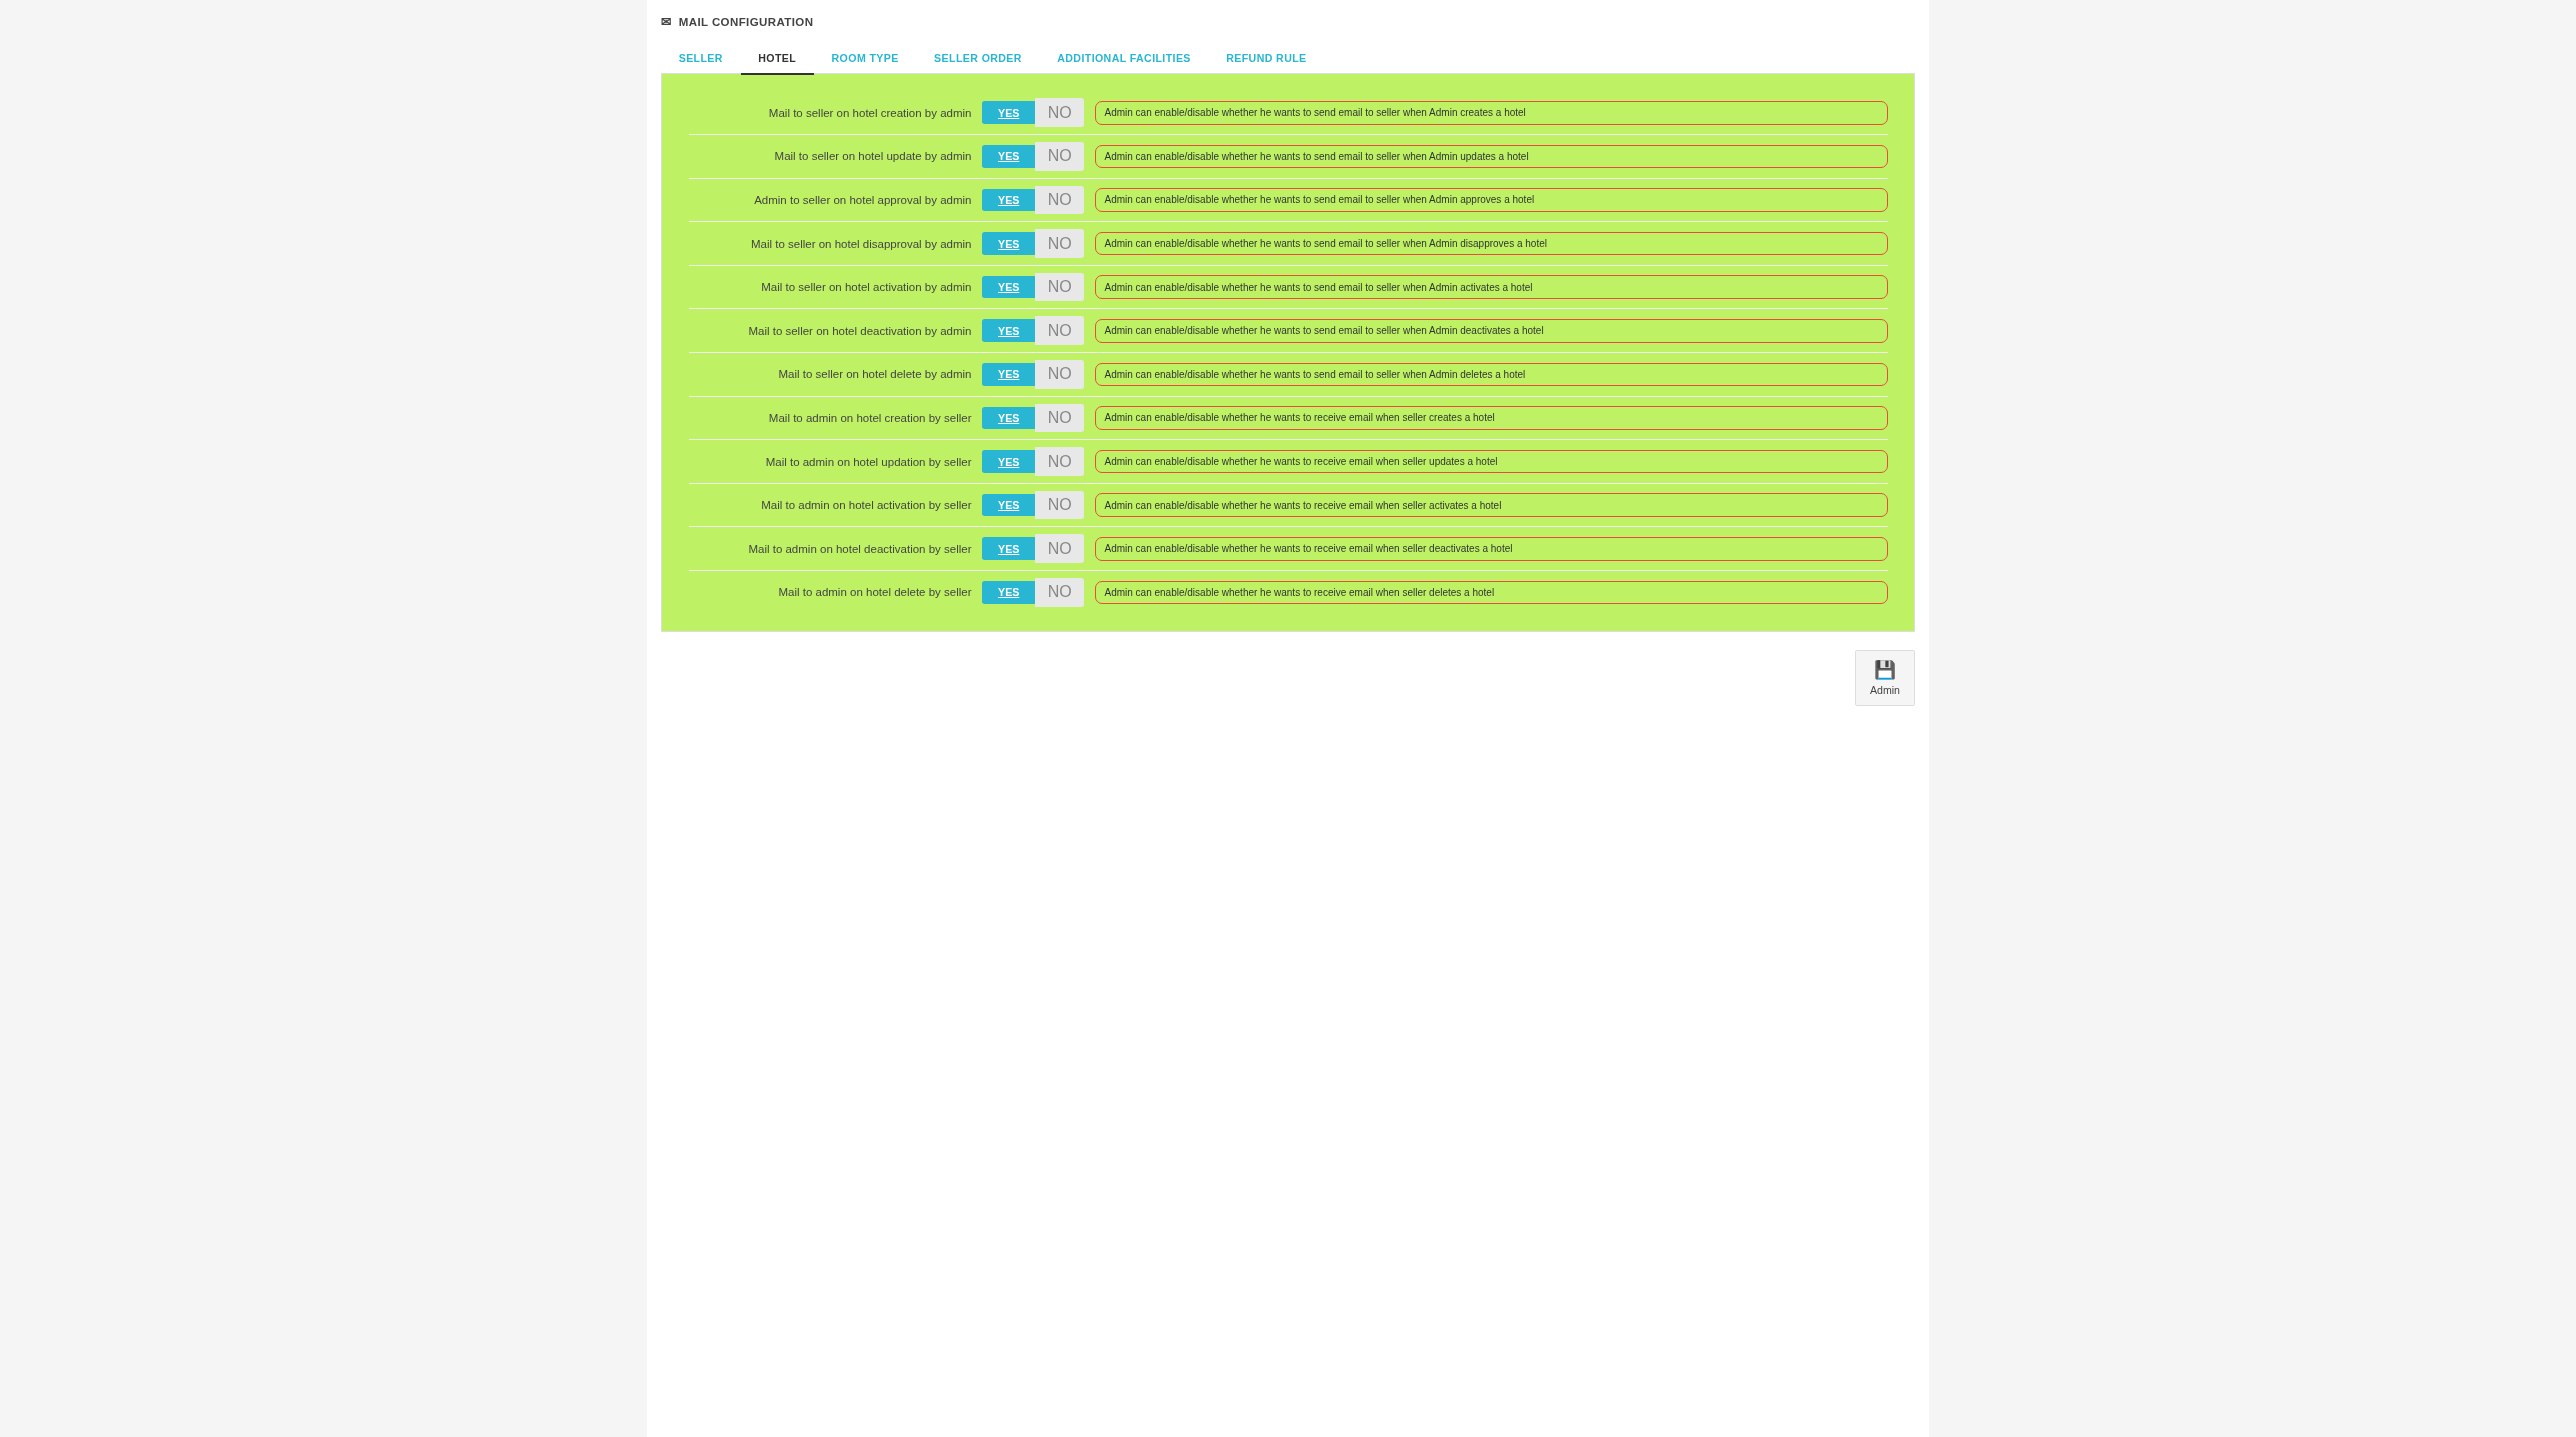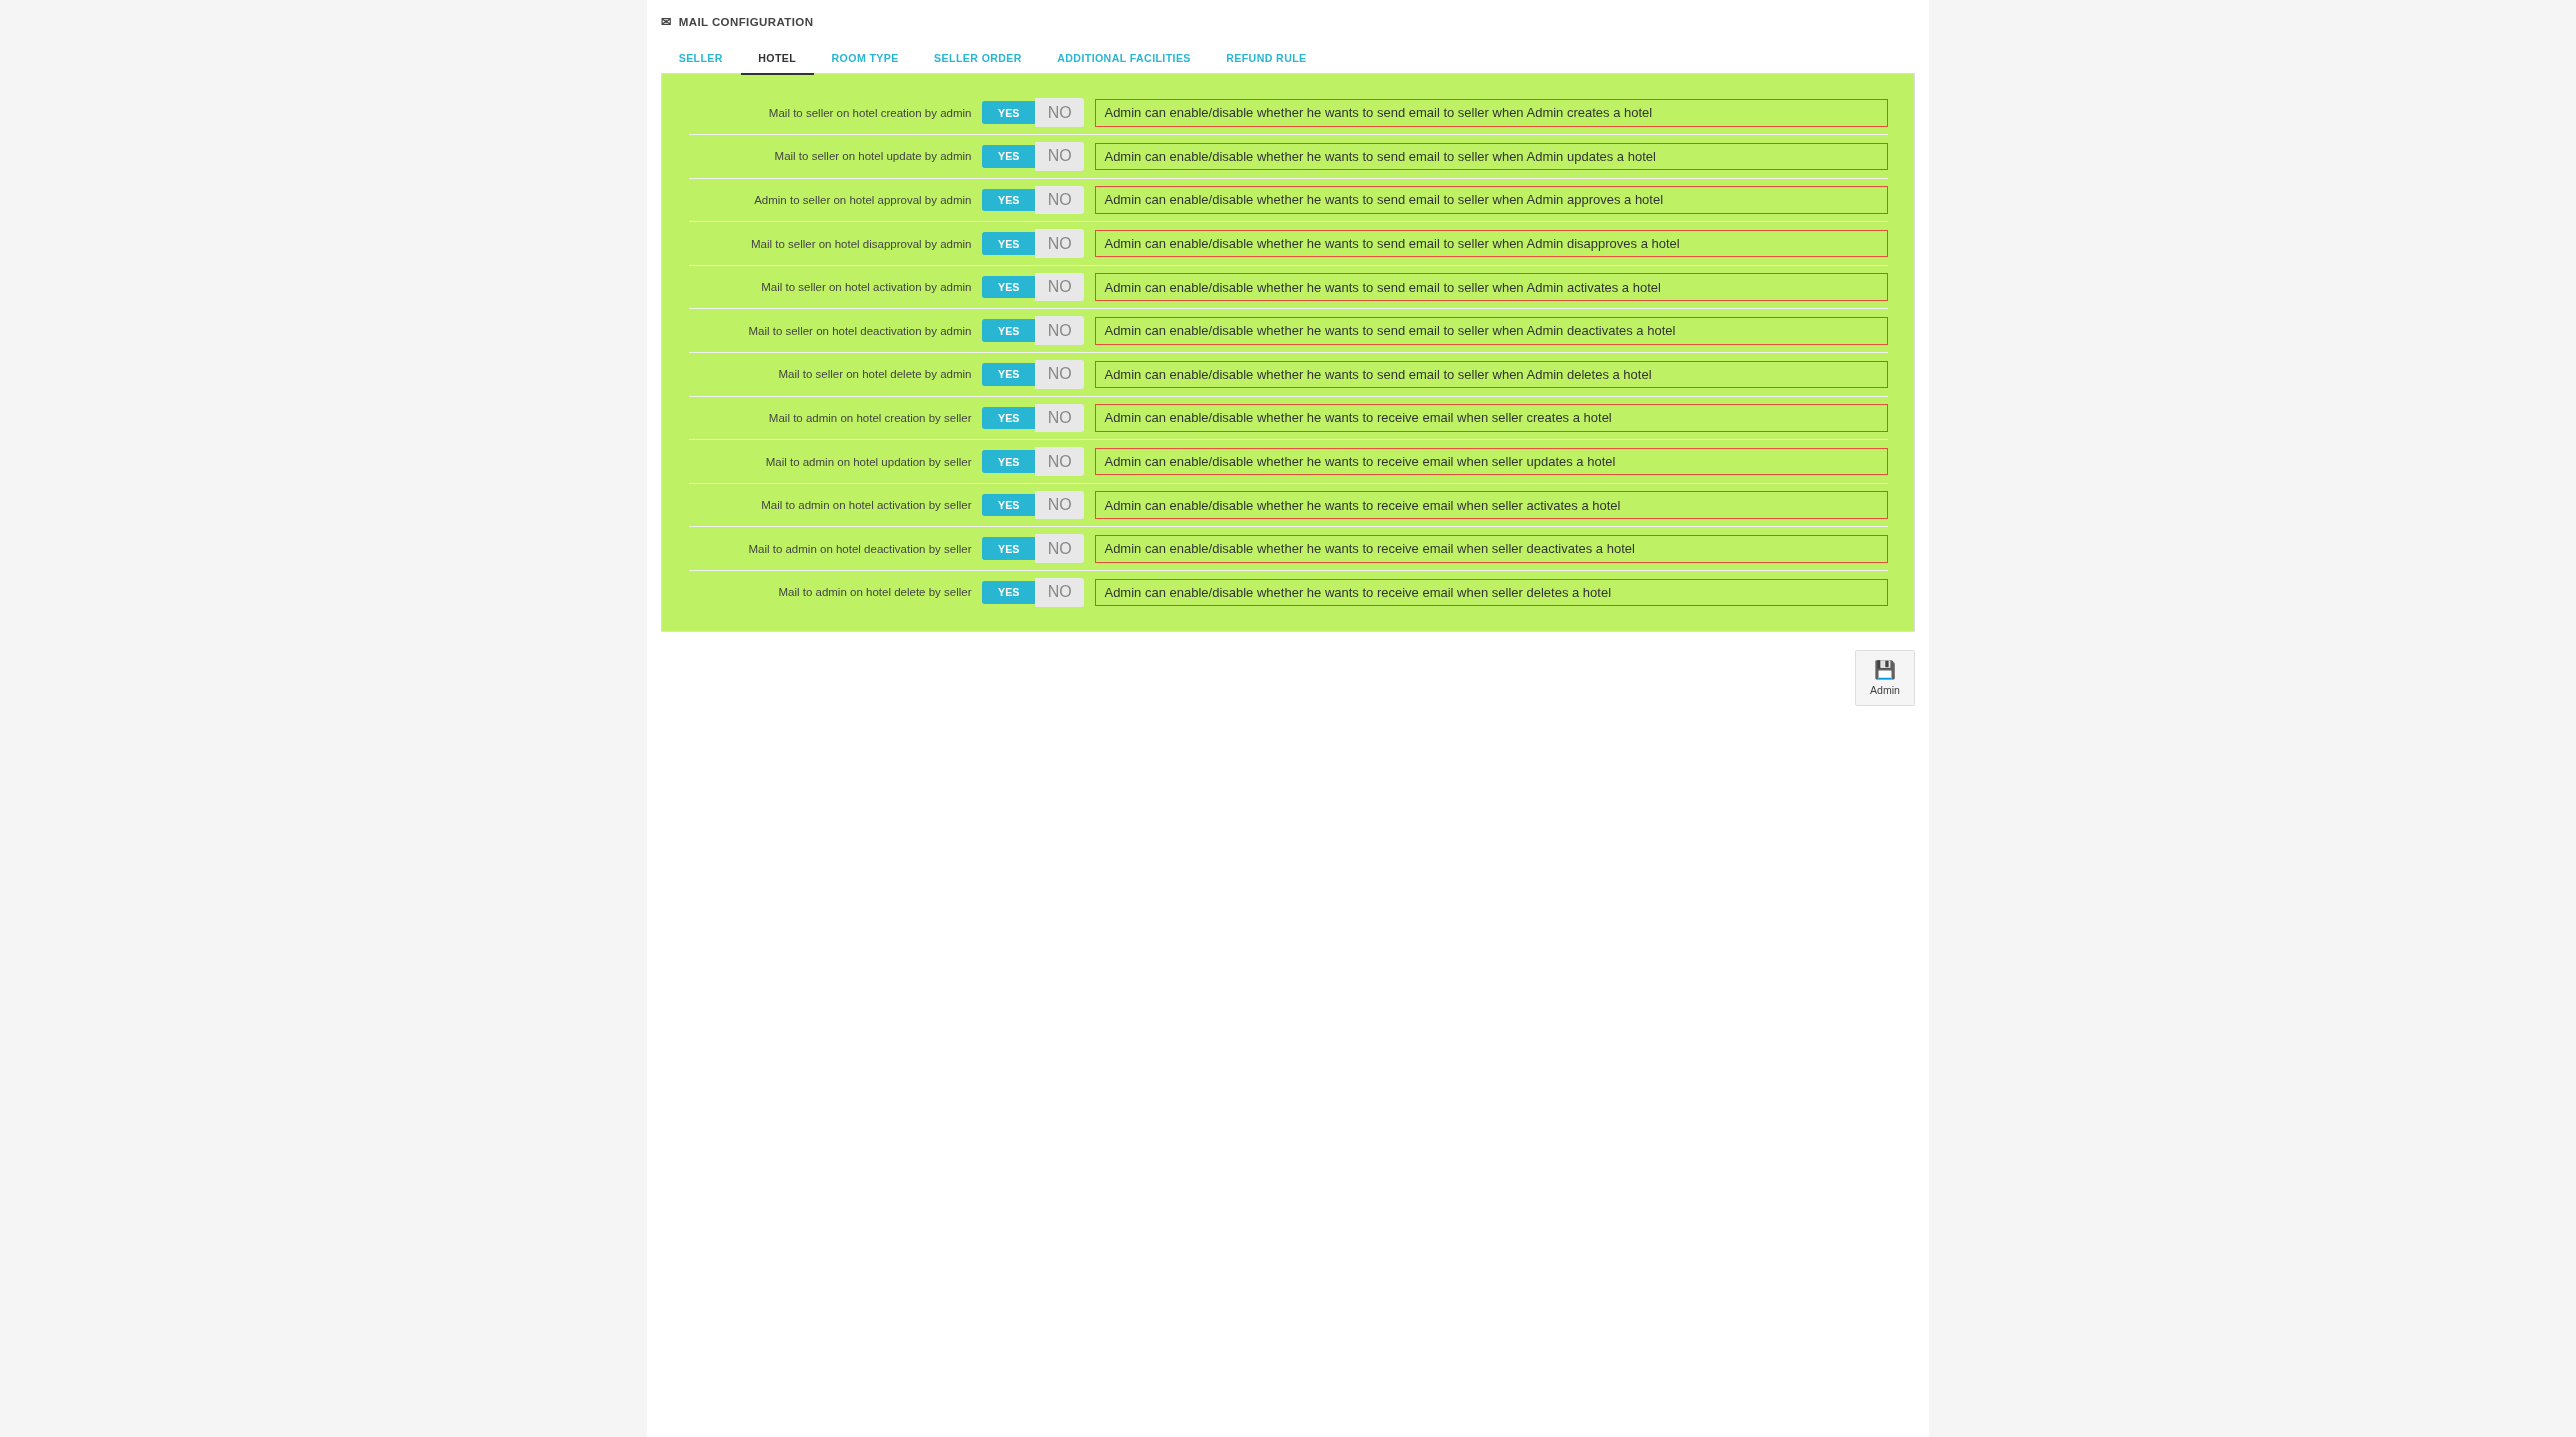--- a/index.html
+++ b/index.html
@@ -84,38 +84,39 @@
     .btn-yes {
       background: #29b6d2;
       color: #fff;
       border: none;
       padding: 5.3px 16px;
       font-size: 10.6px;
       font-weight: bold;
       cursor: pointer;
       border-radius: 2.7px 0 0 2.7px;
       text-transform: uppercase;
+      text-decoration: underline;
     }
     .btn-no {
       background: #e8e8e8;
       color: #888;
       border: none;
       padding: 5.3px 12.4px;
       font-size: 16px;
       font-weight: normal;
       cursor: pointer;
       border-radius: 0 2.7px 2.7px 0;
       text-transform: uppercase;
     }
     .description-box {
       border: 1.8px solid #e74c3c;
       padding: 5.3px 8.8px;
-      font-size: 13px;
+      font-size: 10px;
       color: #333;
-      border-radius: 0;
+      border-radius: 7px;
       flex: 1;
     }
     .footer-area {
       padding: 17.7px 0;
       display: flex;
       align-items: center;
       justify-content: center;
       gap: 14px;
     }
     .footer-label {

